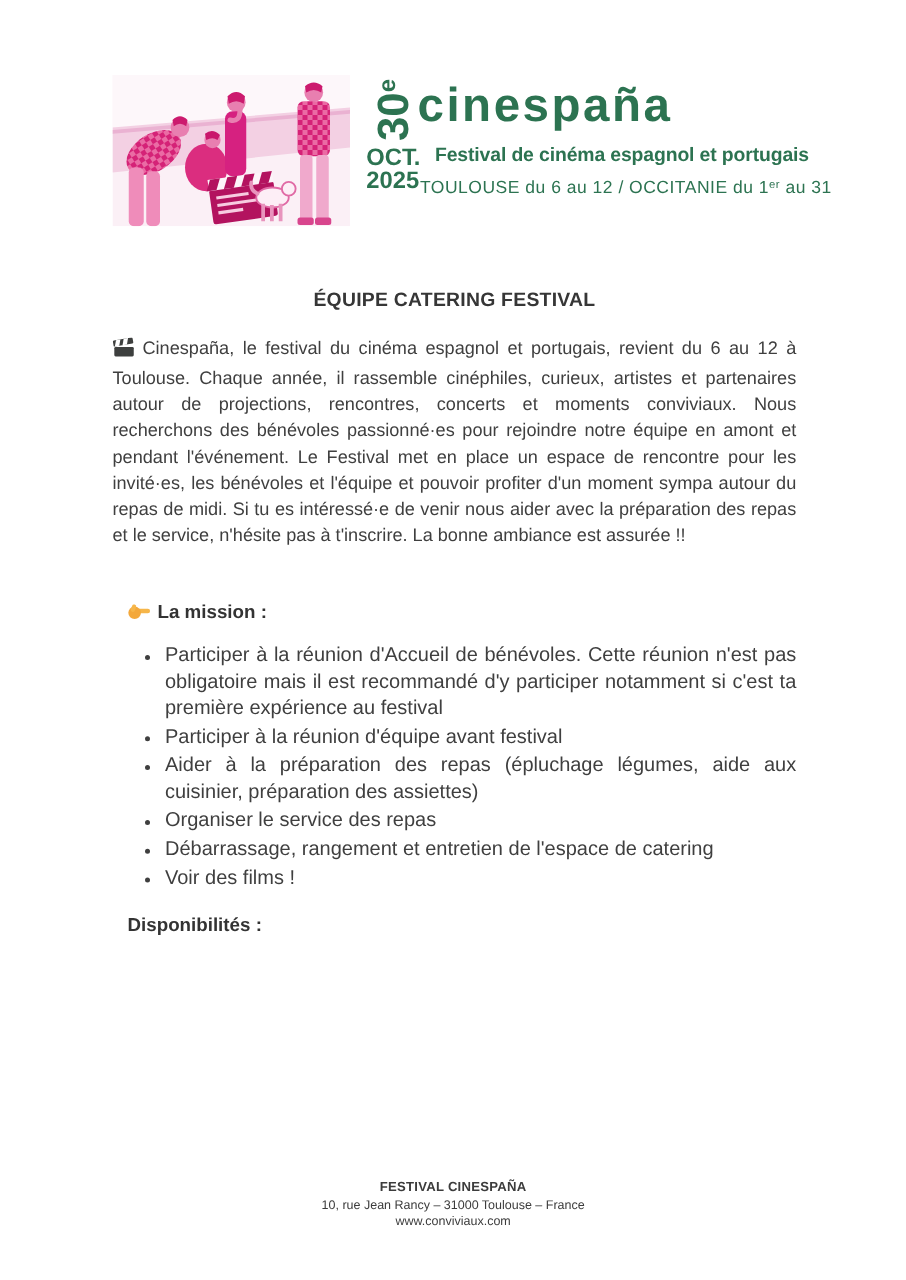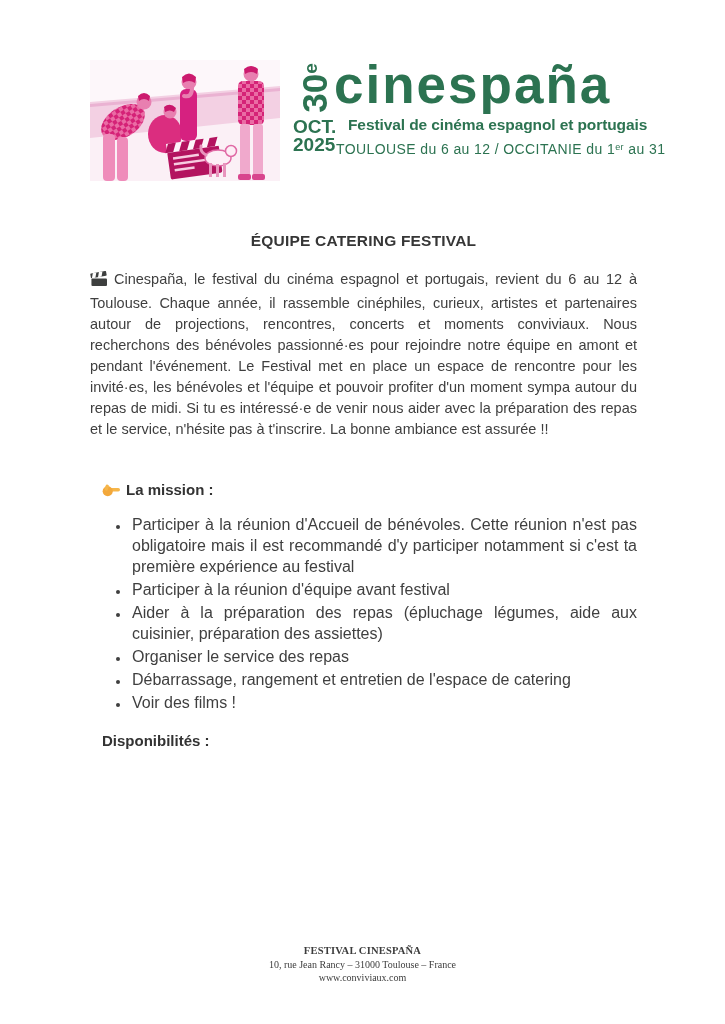--- a/index.html
+++ b/index.html
@@ -14,21 +14,21 @@
   .logo-block{position:absolute;left:292px;top:60px;width:350px;height:121px;}
   .edition{
     position:absolute;left:-9px;top:10px;width:56px;height:36px;
     transform:rotate(-90deg);
     font-weight:bold;font-size:35px;line-height:36px;color:#2c7351;
     text-align:center;white-space:nowrap;
   }
   .edition sup{font-size:19px;vertical-align:10px;}
   .brand{
     position:absolute;left:42px;top:-5px;
-    font-weight:bold;font-size:53px;line-height:60px;letter-spacing:2px;
+    font-weight:bold;font-size:38px;line-height:60px;letter-spacing:2px;
     color:#2c7351;white-space:nowrap;
   }
   .dateblock{
     position:absolute;left:1px;top:58px;
     font-weight:bold;font-size:19px;line-height:18px;color:#2c7351;
   }
   .subtitle{
     position:absolute;left:56px;top:55px;
     font-weight:bold;font-size:15.5px;line-height:20px;color:#2c7351;
     white-space:nowrap;letter-spacing:-0.1px;
@@ -58,21 +58,21 @@
   ul.doc-list{
     margin:6px 0 0 0;padding:0 0 0 40px;
     font-size:16px;line-height:21px;color:#3f3f3f;
   }
   ul.doc-list li{margin:0 0 2px 0;padding-left:2px;text-align:justify;}
   ul.doc-list li::marker{color:#3f3f3f;font-size:12px;}
   .dispo-heading{margin-top:17px;}
   
   .footer{
     position:absolute;left:0;top:944px;width:725px;text-align:center;
-    color:#3c3c3c;font-size:10px;line-height:13.5px;font-family:Liberation Serif, serif;
+    color:#3c3c3c;font-size:10px;line-height:13.5px;
   }
   .footer .f-name{font-weight:bold;font-size:10.5px;letter-spacing:0.2px;}
 </style>
 </head>
 <body>
 
 <div class="page">
 
   <div class="header">
 

